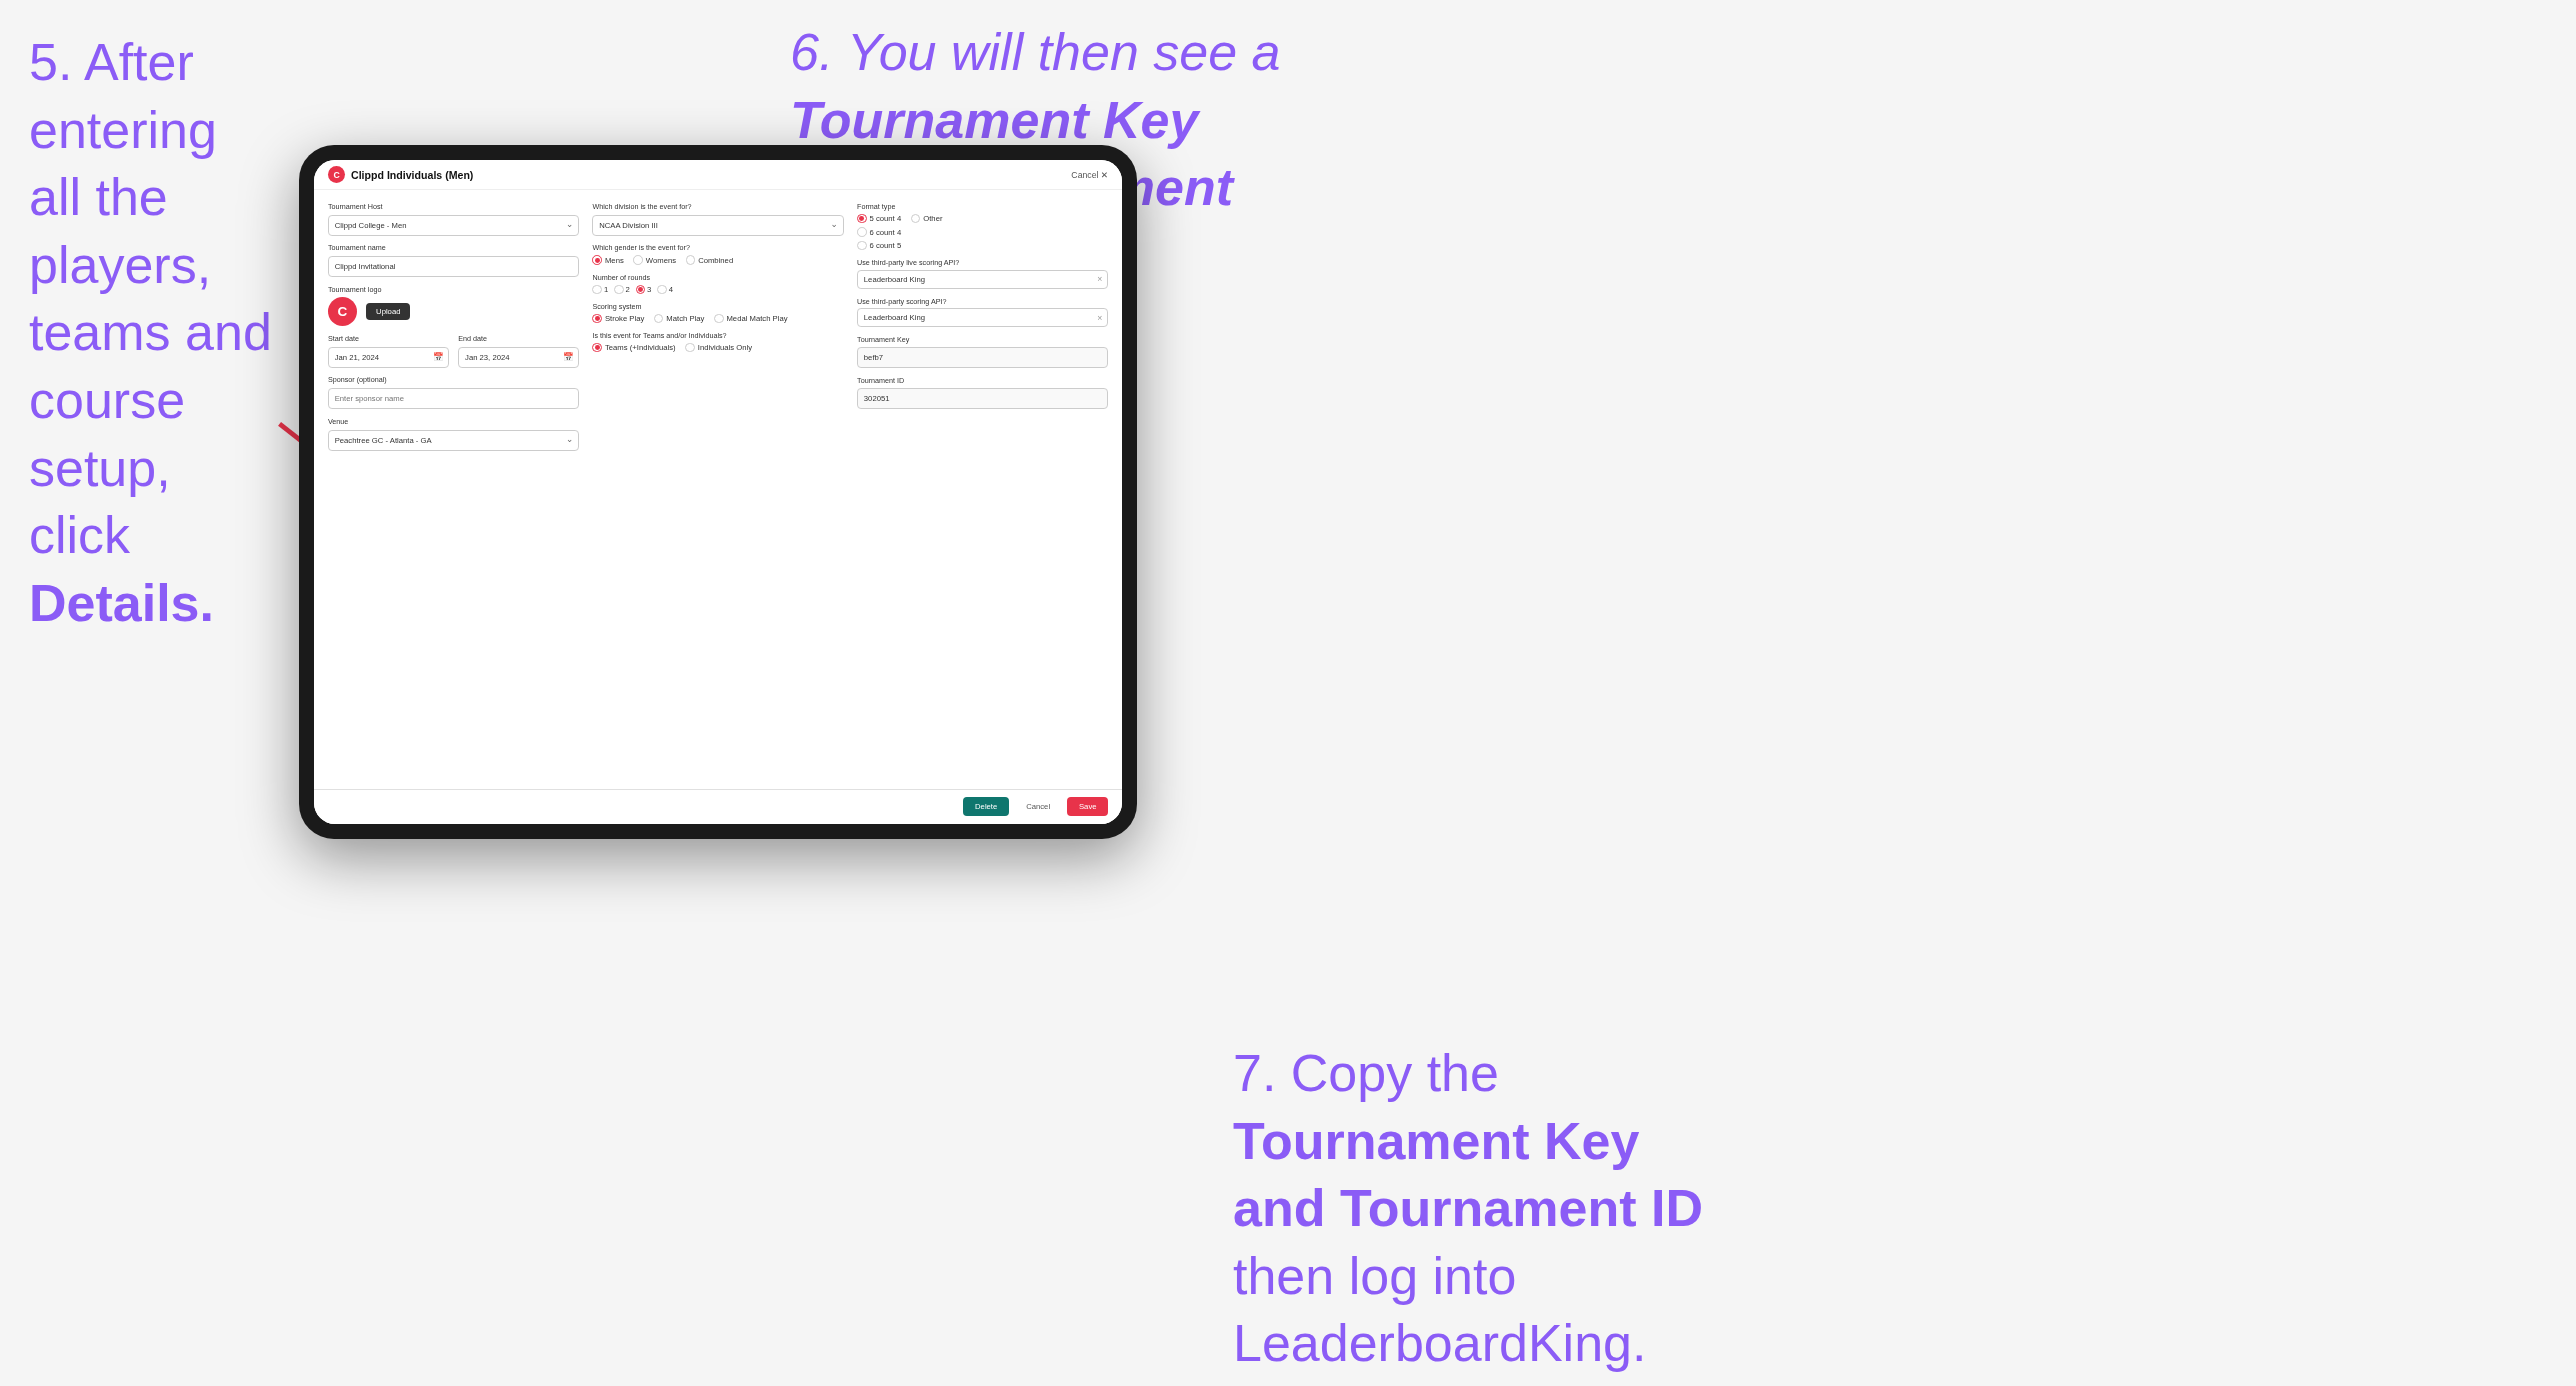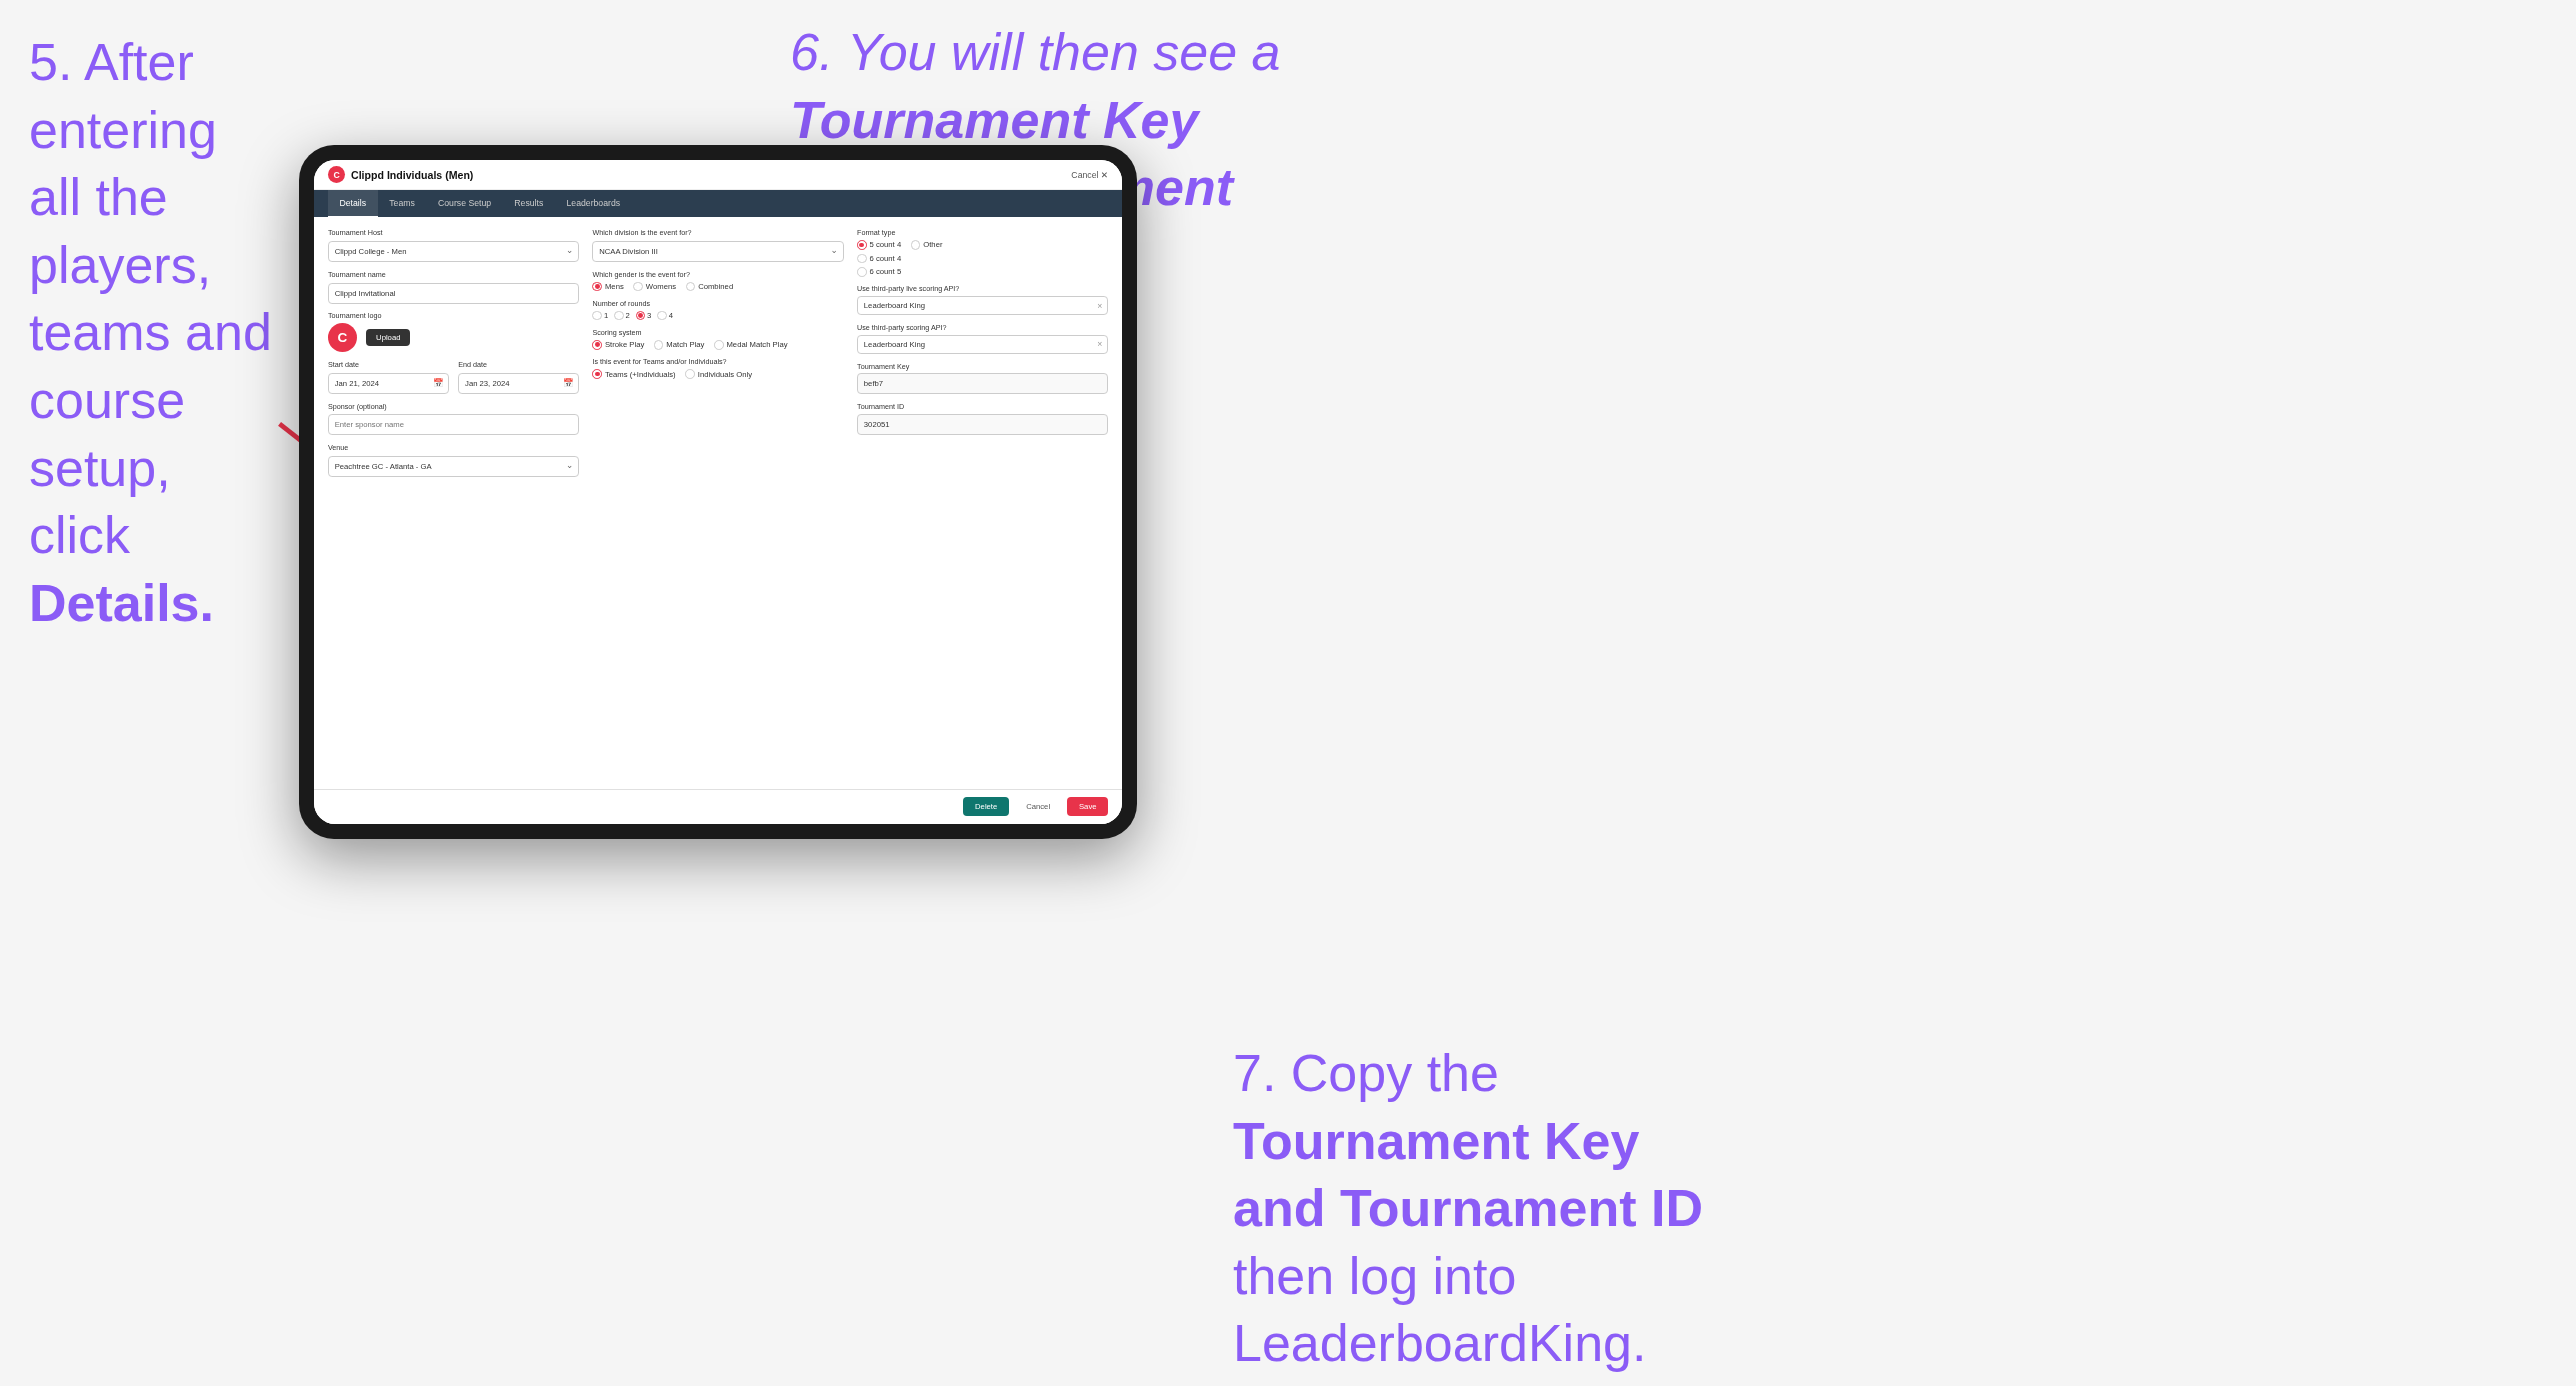--- a/index.html
+++ b/index.html
@@ -500,27 +500,20 @@
 
 
     <div class="sb-subheader">
       <div class="sb-title-area">
         <div class="sb-clippd-logo">C</div>
         <span class="sb-page-title">Clippd Individuals (Men)</span>
       </div>
       <span class="sb-cancel-btn">Cancel ✕</span>
     </div>
 
-    <div class="sb-tabs">
-      <div class="sb-tab active">Details</div>
-      <div class="sb-tab">Teams</div>
-      <div class="sb-tab">Course Setup</div>
-      <div class="sb-tab">Results</div>
-      <div class="sb-tab">Leaderboards</div>
-    </div>
 
     <div class="sb-content">
       <div class="form-row">
 
         <div class="form-col">
           <div class="form-group">
             <label class="form-label">Tournament Host</label>
             <div class="select-wrapper">
               <select class="form-select">
                 <option>Clippd College - Men</option>

